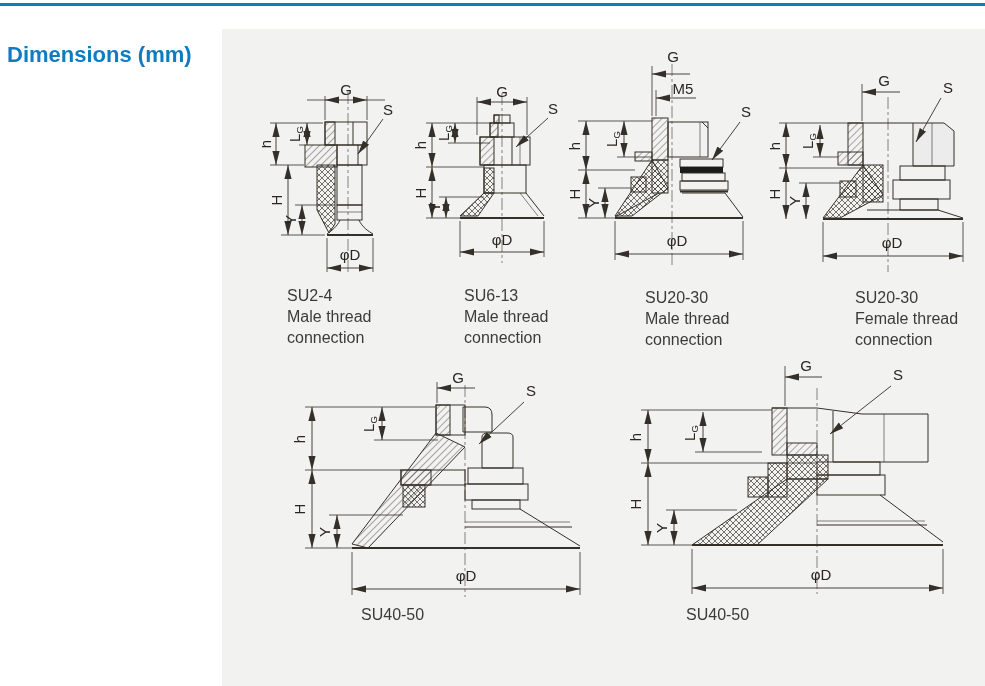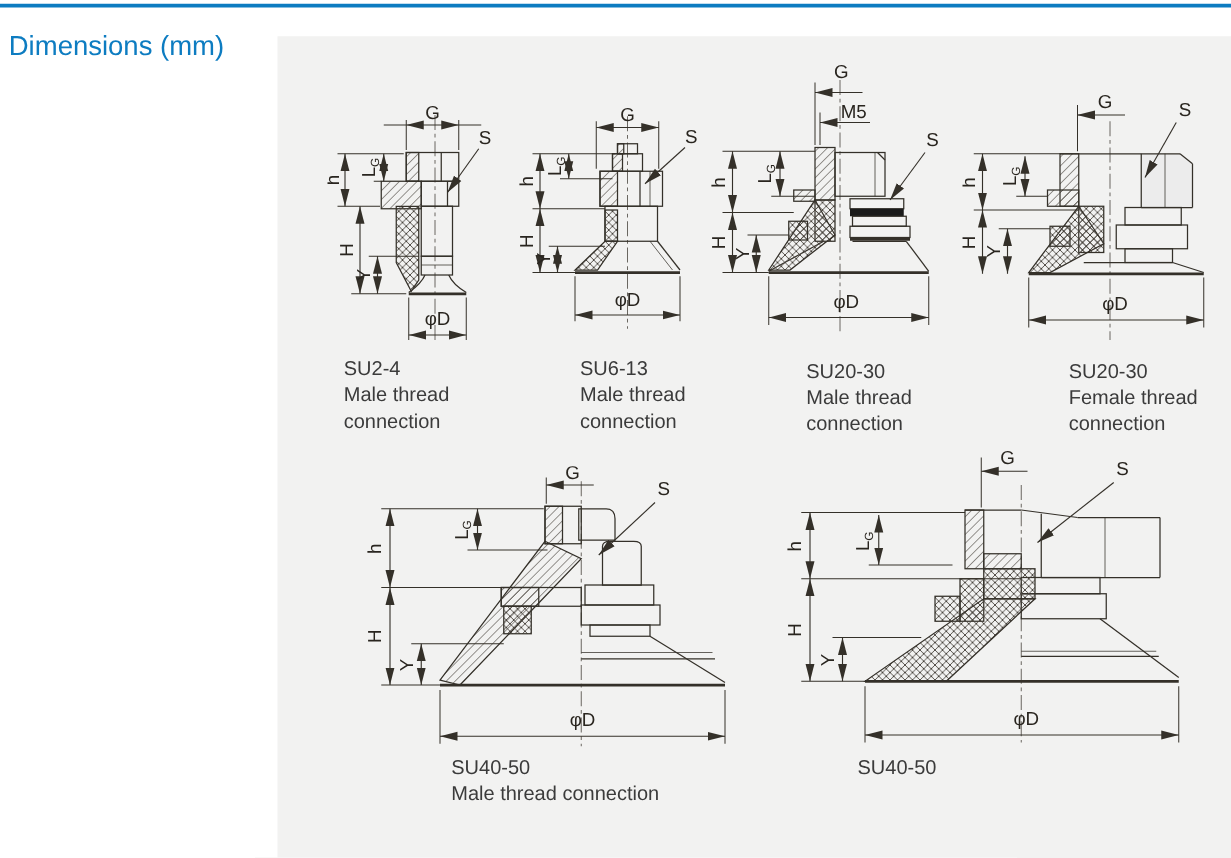--- a/index.html
+++ b/index.html
@@ -1,19 +1,19 @@
 <!DOCTYPE html>
 <html><head>
 <meta charset="utf-8">
 <style>
   html,body{margin:0;padding:0;}
   body{width:985px;height:686px;position:relative;background:#ffffff;
        font-family:"Liberation Sans",sans-serif;overflow:hidden;}
   .top-rule{position:absolute;left:0;top:3px;width:985px;height:3px;background:#0d7cc1;}
-  .page-title{position:absolute;left:7px;top:24px;font-size:22px;font-weight:400;color:#0d7cc1;}
+  .page-title{position:absolute;left:7px;top:42px;font-size:22px;font-weight:700;color:#0d7cc1;}
   .panel{position:absolute;left:222px;top:29px;width:763px;height:657px;background:#f2f2f1;}
   .fig-svg{position:absolute;}
   .cap{position:absolute;font-size:16px;line-height:21px;color:#3b3b3b;}
   .cap-model{white-space:nowrap;}
   .cap-desc{white-space:nowrap;}
   
   .ln{fill:none;stroke:#343029;stroke-width:1;}
   .thin{fill:none;stroke:#343029;stroke-width:0.6;}
   .thk{fill:none;stroke:#343029;stroke-width:2.2;}
   .cl{fill:none;stroke:#4a463f;stroke-width:0.65;stroke-dasharray:12 3 3 3;}
@@ -323,21 +323,21 @@
     <line class="ext" x1="44" y1="152" x2="115" y2="152"></line>
     <line class="dim" x1="52" y1="152" x2="52" y2="187" marker-start="url(#arr)" marker-end="url(#arr)"></line>
     <text class="dt" text-anchor="middle" transform="rotate(-90 45 170)" x="45" y="170">Y</text>
     <line class="ext" x1="70" y1="191" x2="70" y2="236"></line>
     <line class="ext" x1="321" y1="191" x2="321" y2="236"></line>
     <line class="dim" x1="70" y1="230" x2="321" y2="230" marker-start="url(#arr)" marker-end="url(#arr)"></line>
     <text class="dt" x="199" y="222" text-anchor="middle">φD</text>
   </g>
 </svg>
 
-<div class="cap" style="left:275px;top:285px">
+<div class="cap" style="left:287px;top:285px">
   <div class="cap-model">SU2-4</div>
   <div class="cap-desc">Male thread</div>
   <div class="cap-desc">connection</div>
 </div>
 <div class="cap" style="left:464px;top:285px">
   <div class="cap-model">SU6-13</div>
   <div class="cap-desc">Male thread</div>
   <div class="cap-desc">connection</div>
 </div>
 <div class="cap" style="left:645px;top:287px">
@@ -345,17 +345,16 @@
   <div class="cap-desc">Male thread</div>
   <div class="cap-desc">connection</div>
 </div>
 <div class="cap" style="left:855px;top:287px">
   <div class="cap-model">SU20-30</div>
   <div class="cap-desc">Female thread</div>
   <div class="cap-desc">connection</div>
 </div>
 <div class="cap" style="left:361px;top:604px">
   <div class="cap-model">SU40-50</div>
-  <div class="cap-desc">Male thread connection</div>
 </div>
 <div class="cap" style="left:686px;top:604px">
   <div class="cap-model">SU40-50</div>
 </div>
 
 </body></html>

